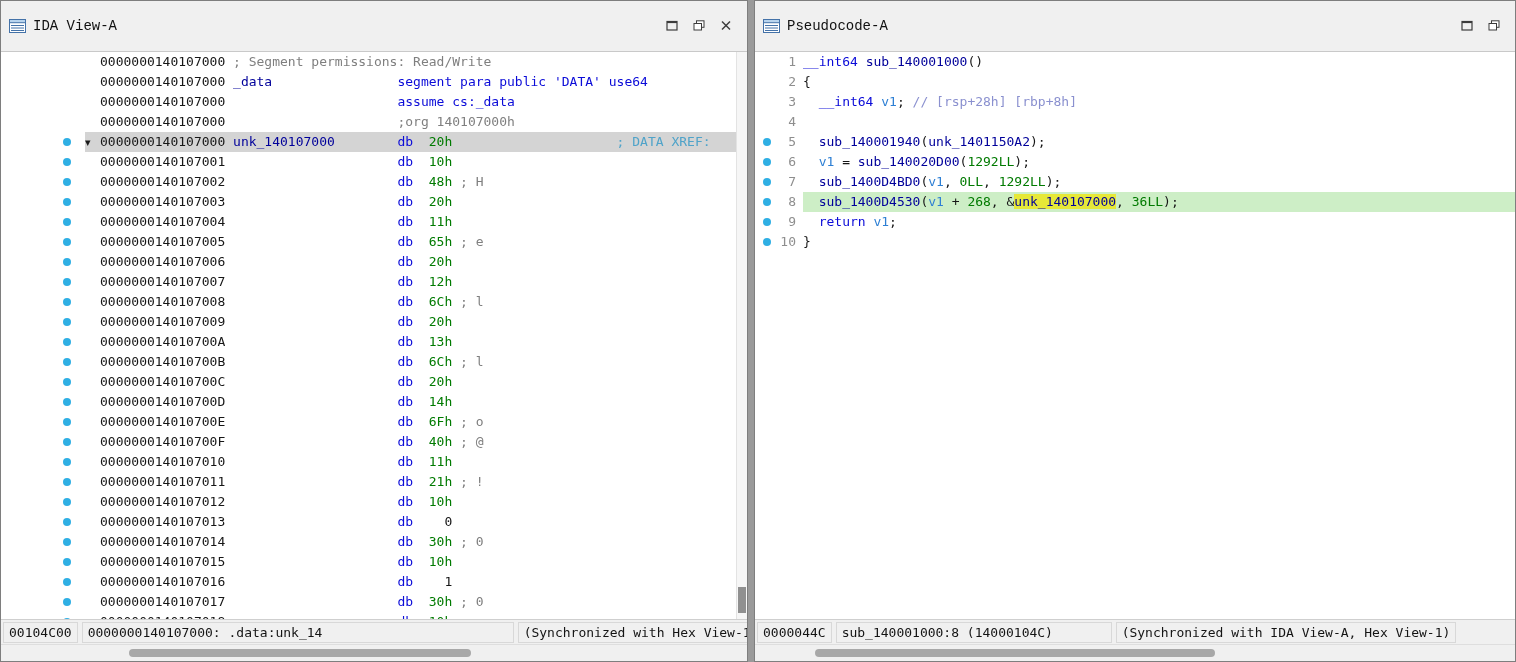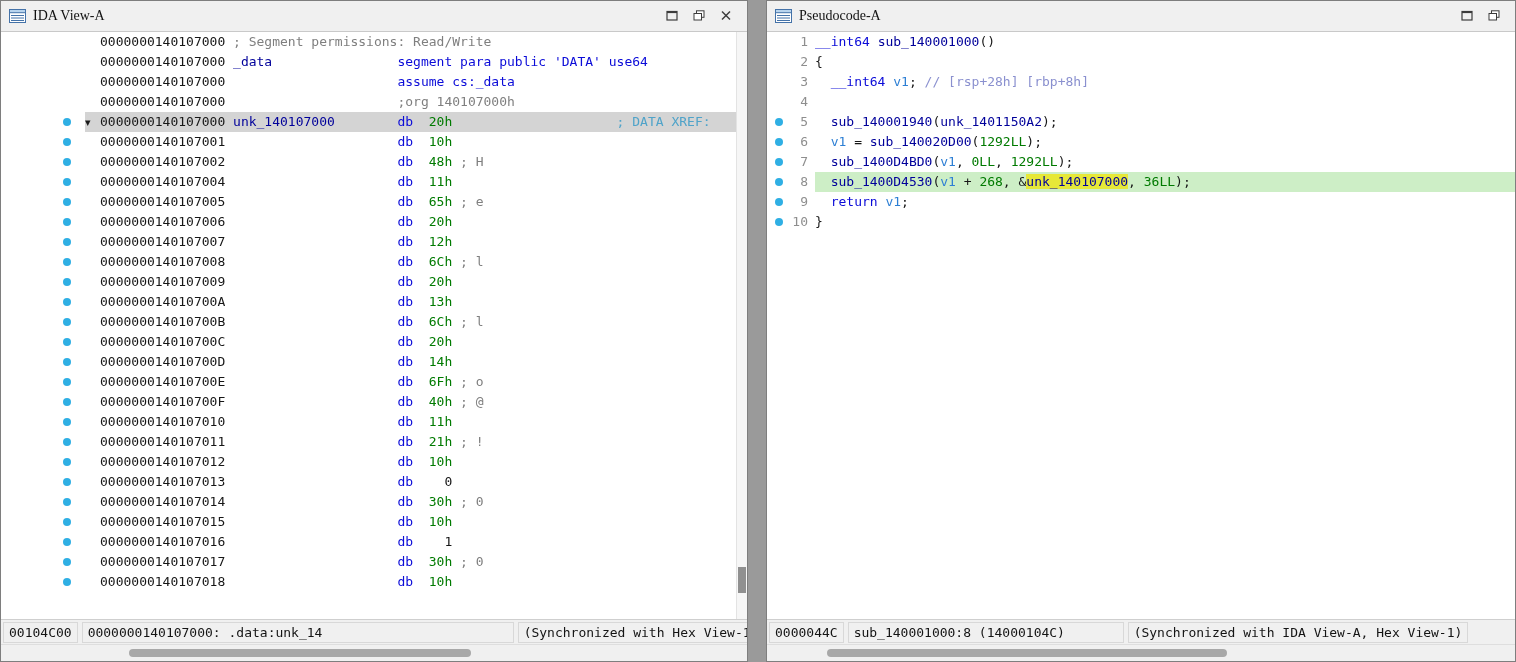--- a/index.html
+++ b/index.html
@@ -1,22 +1,22 @@
 <!DOCTYPE html>
 <html><head>
 <meta charset="utf-8">
 <style>
   html,body{margin:0;padding:0}
   body{width:1516px;height:662px;overflow:hidden;background:#9a9a9a;font-family:"DejaVu Sans Mono",monospace}
   .app{display:flex;width:1516px;height:662px;background:#9a9a9a}
   .panel{display:flex;flex-direction:column;background:#fff;border:1px solid #7e7e7e;overflow:hidden}
   #left-panel{width:746px;flex:none}
-  #right-panel{flex:1;margin-left:18px}
-
-  .titlebar{height:30px;flex:none;background:#f0f0f0;border-bottom:1px solid #c9c9c9;display:flex;align-items:center;padding:0 8px;font-family:Liberation Serif, serif;font-size:14px;color:#111}
+  #right-panel{flex:1;margin-left:6px}
+
+  .titlebar{height:30px;flex:none;background:#f0f0f0;border-bottom:1px solid #c9c9c9;display:flex;align-items:center;padding:10px 8px;font-family:Liberation Mono, monospace;font-size:14px;color:#111}
   .doc-icon{width:17px;height:14px;margin-right:7px;flex:none;display:inline-flex}
   .titlebar .title{flex:1;white-space:pre}
   .win-controls{display:flex;gap:14px;margin-right:6px;align-items:center}
   .wc{width:13px;height:12px;display:inline-flex;cursor:pointer}
 
   .content{flex:1;display:flex;background:#fff;overflow:hidden;position:relative}
   .code-area{flex:1;font-size:13px;line-height:20px;overflow:hidden}
   .row{height:20px;position:relative;white-space:pre;padding-left:99px}
   .row.hl{background:linear-gradient(to right,#ffffff 84px,#d4d4d4 84px)}
   .dot{position:absolute;left:62px;top:6px;width:8px;height:8px;border-radius:50%;background:#2fafe4}
@@ -91,20 +91,21 @@
     </header>
     <div class="content">
       <div class="code-area" id="left-code">
           <div class="row"><span class="addr">0000000140107000</span><span class="cmt"> ; Segment permissions: Read/Write</span></div>
           <div class="row"><span class="addr">0000000140107000</span><span class="pln"> </span><span class="name">_data                </span><span class="kw">segment para public 'DATA' use64</span></div>
           <div class="row"><span class="addr">0000000140107000</span><span class="pln"> </span><span class="pln">                     </span><span class="kw">assume cs:_data</span></div>
           <div class="row"><span class="addr">0000000140107000</span><span class="pln"> </span><span class="pln">                     </span><span class="cmt">;org 140107000h</span></div>
           <div class="row hl"><span class="dot"></span><span class="jump-arrow">▾</span><span class="addr">0000000140107000</span><span class="pln"> </span><span class="name">unk_140107000        </span><span class="kw">db</span><span class="pln">  </span><span class="num">20h</span><span class="pln">                     </span><span class="xref">; DATA XREF:</span></div>
           <div class="row"><span class="dot"></span><span class="addr">0000000140107001</span><span class="pln"> </span><span class="pln">                     </span><span class="kw">db</span><span class="pln">  </span><span class="num">10h</span></div>
           <div class="row"><span class="dot"></span><span class="addr">0000000140107002</span><span class="pln"> </span><span class="pln">                     </span><span class="kw">db</span><span class="pln">  </span><span class="num">48h</span><span class="cmt"> ; H</span></div>
+          <div class="row"><span class="dot"></span><span class="addr">0000000140107003</span><span class="pln"> </span><span class="pln">                     </span><span class="kw">db</span><span class="pln">  </span><span class="num">20h</span></div>
           <div class="row"><span class="dot"></span><span class="addr">0000000140107004</span><span class="pln"> </span><span class="pln">                     </span><span class="kw">db</span><span class="pln">  </span><span class="num">11h</span></div>
           <div class="row"><span class="dot"></span><span class="addr">0000000140107005</span><span class="pln"> </span><span class="pln">                     </span><span class="kw">db</span><span class="pln">  </span><span class="num">65h</span><span class="cmt"> ; e</span></div>
           <div class="row"><span class="dot"></span><span class="addr">0000000140107006</span><span class="pln"> </span><span class="pln">                     </span><span class="kw">db</span><span class="pln">  </span><span class="num">20h</span></div>
           <div class="row"><span class="dot"></span><span class="addr">0000000140107007</span><span class="pln"> </span><span class="pln">                     </span><span class="kw">db</span><span class="pln">  </span><span class="num">12h</span></div>
           <div class="row"><span class="dot"></span><span class="addr">0000000140107008</span><span class="pln"> </span><span class="pln">                     </span><span class="kw">db</span><span class="pln">  </span><span class="num">6Ch</span><span class="cmt"> ; l</span></div>
           <div class="row"><span class="dot"></span><span class="addr">0000000140107009</span><span class="pln"> </span><span class="pln">                     </span><span class="kw">db</span><span class="pln">  </span><span class="num">20h</span></div>
           <div class="row"><span class="dot"></span><span class="addr">000000014010700A</span><span class="pln"> </span><span class="pln">                     </span><span class="kw">db</span><span class="pln">  </span><span class="num">13h</span></div>
           <div class="row"><span class="dot"></span><span class="addr">000000014010700B</span><span class="pln"> </span><span class="pln">                     </span><span class="kw">db</span><span class="pln">  </span><span class="num">6Ch</span><span class="cmt"> ; l</span></div>
           <div class="row"><span class="dot"></span><span class="addr">000000014010700C</span><span class="pln"> </span><span class="pln">                     </span><span class="kw">db</span><span class="pln">  </span><span class="num">20h</span></div>
           <div class="row"><span class="dot"></span><span class="addr">000000014010700D</span><span class="pln"> </span><span class="pln">                     </span><span class="kw">db</span><span class="pln">  </span><span class="num">14h</span></div>

